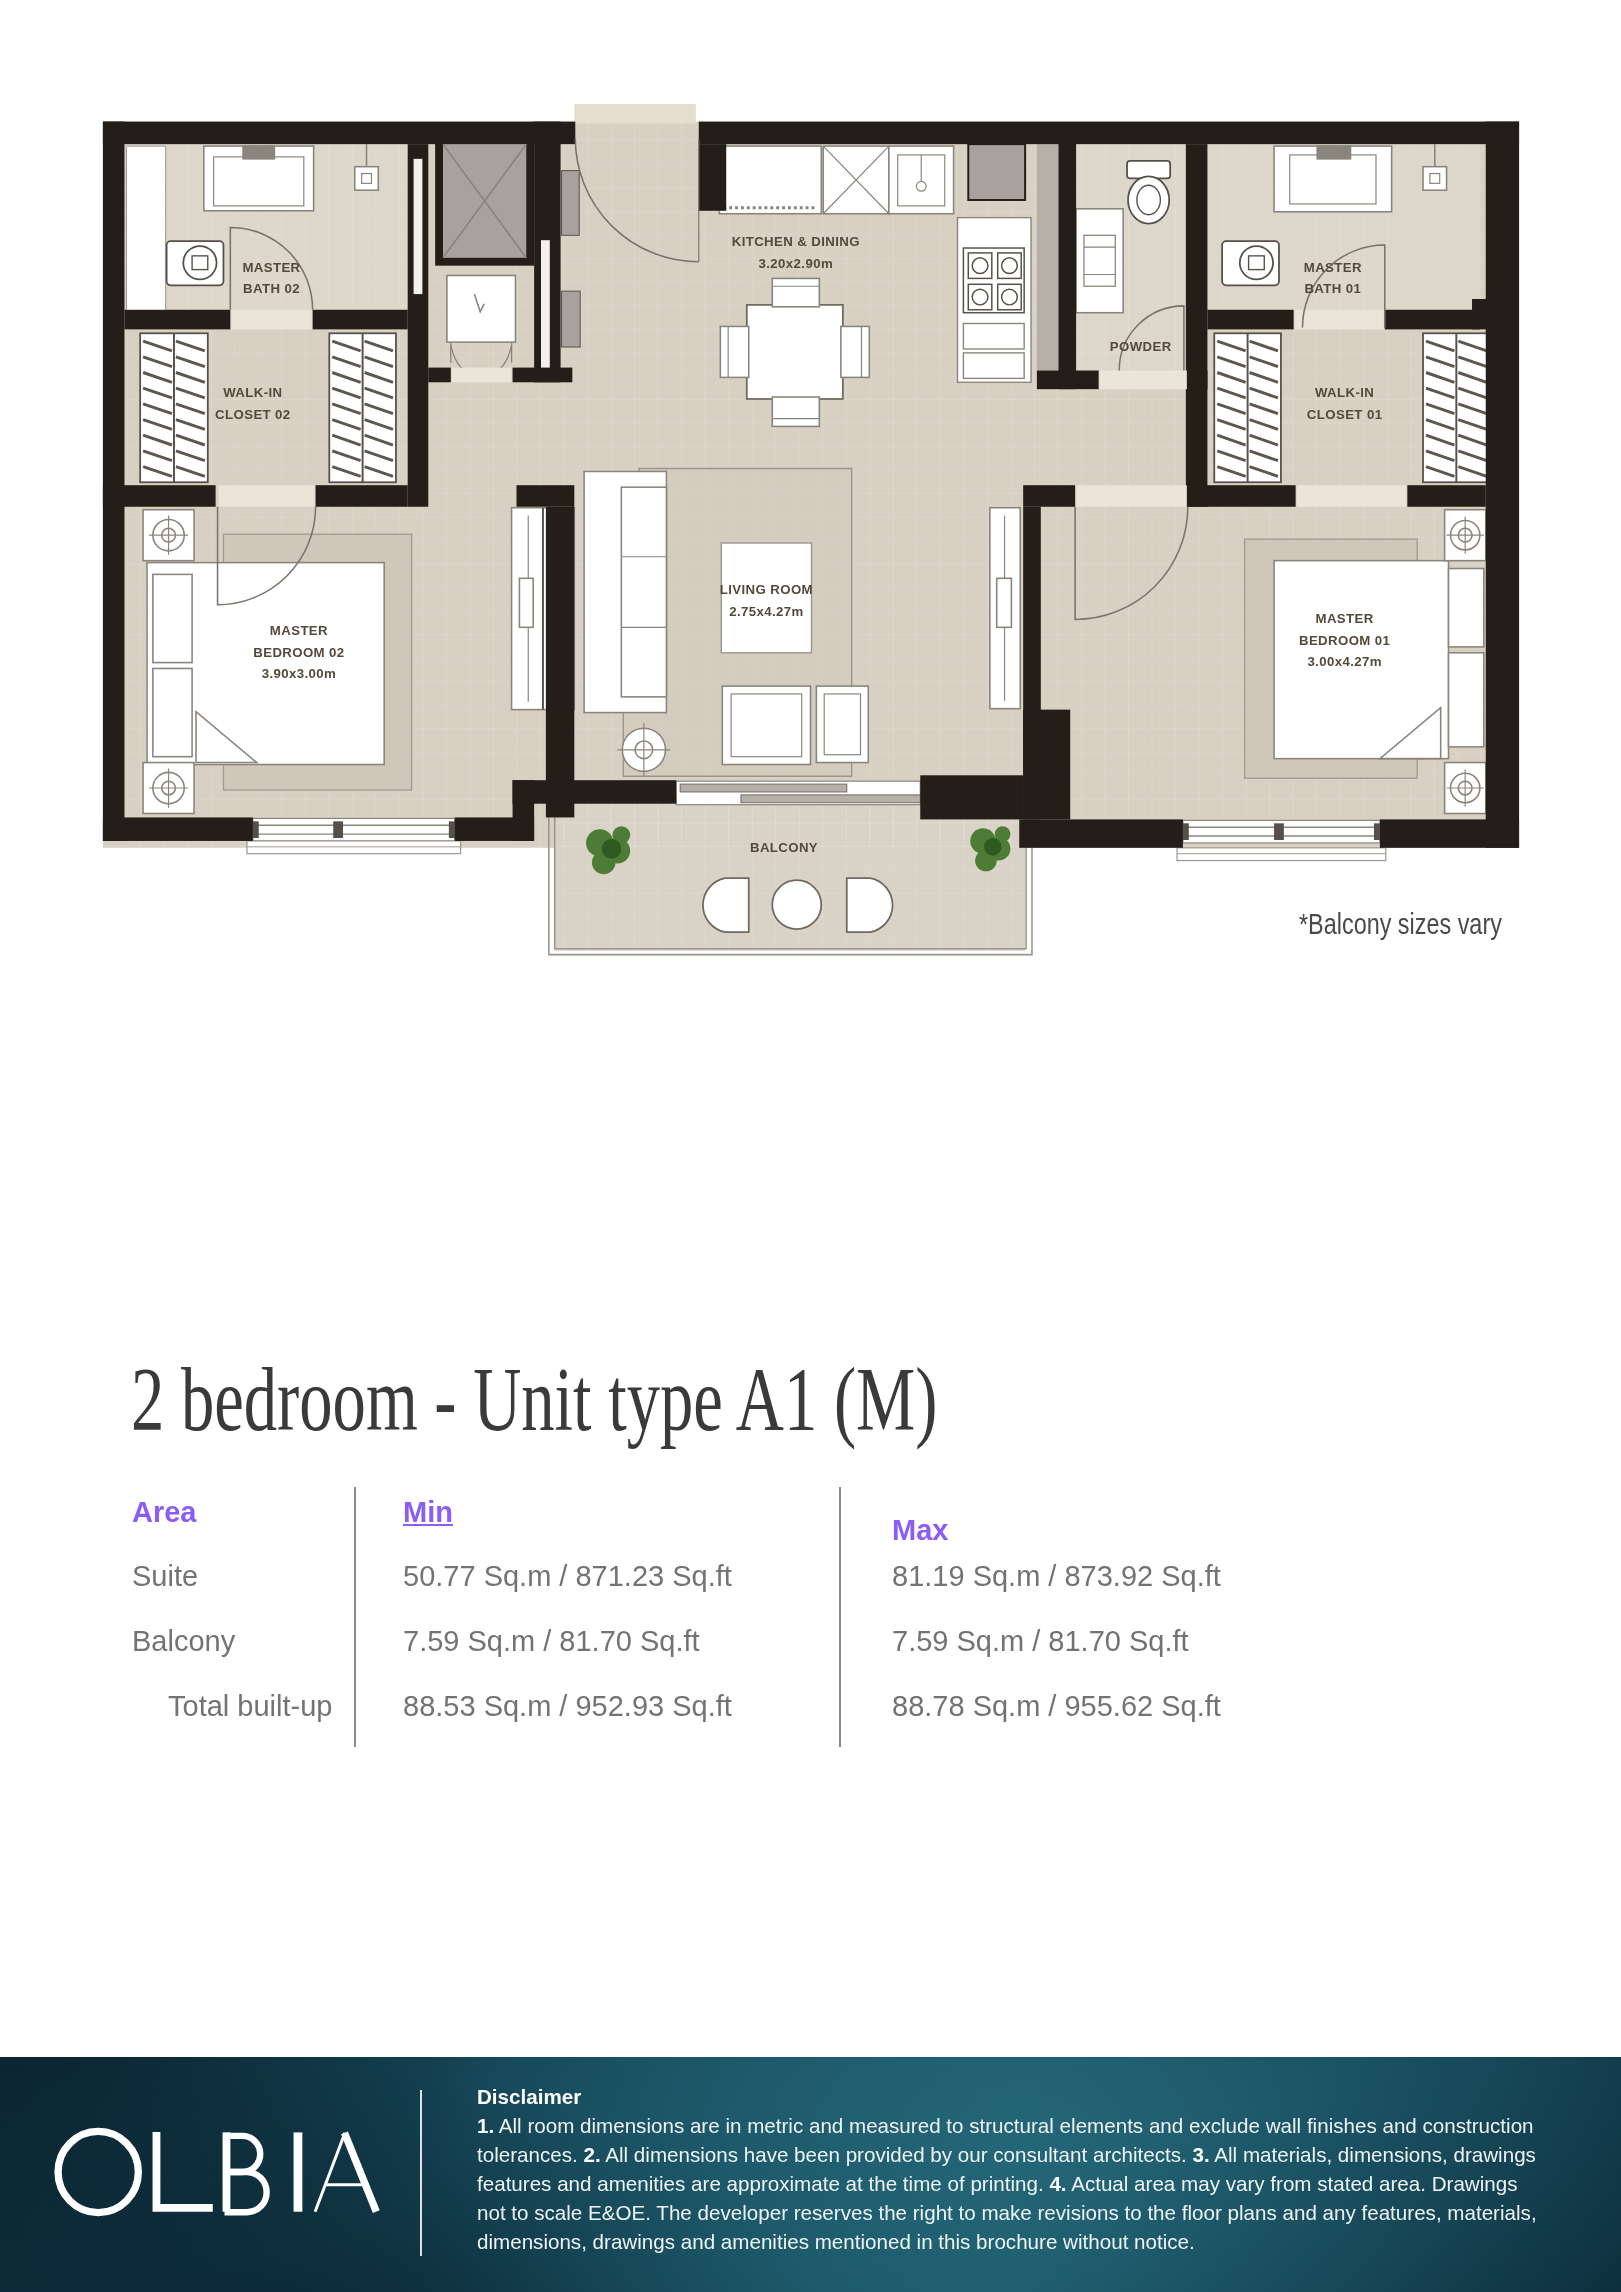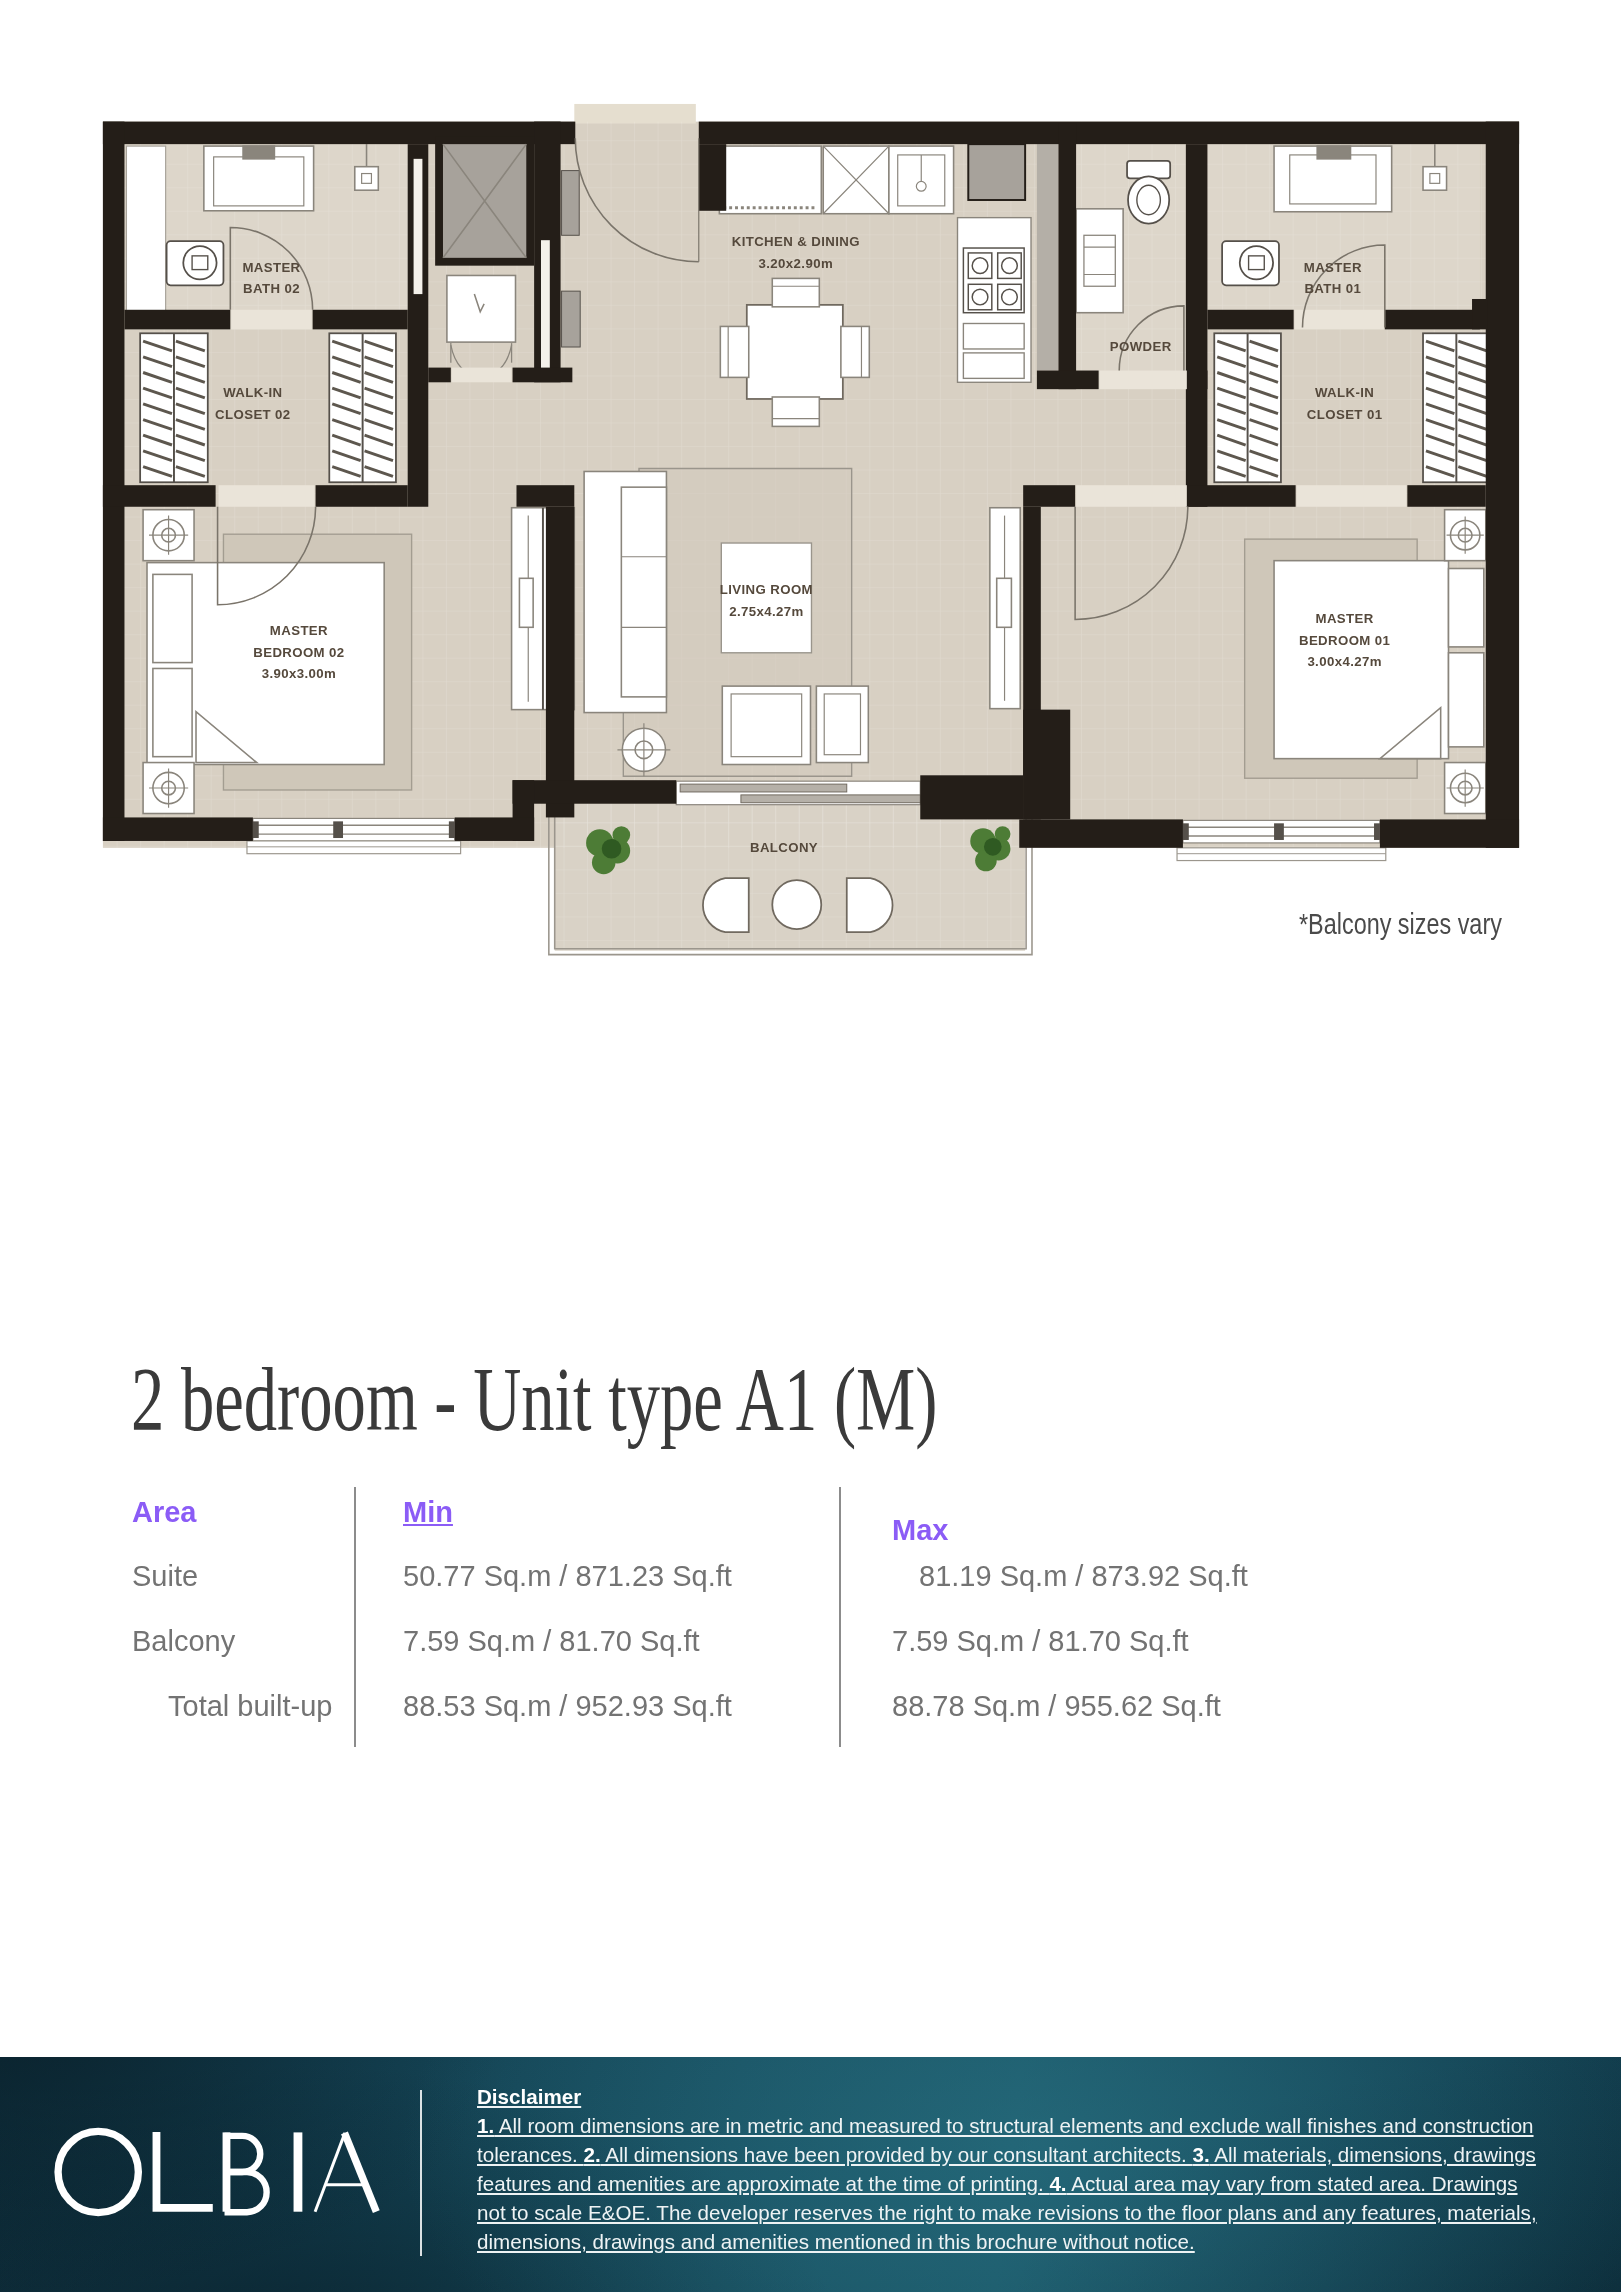--- a/index.html
+++ b/index.html
@@ -11,21 +11,21 @@
 .tt.b{font-weight:bold;color:#8b5cf6;}
 .vdiv{position:absolute;top:1487px;width:2px;height:260px;background:#8c8c8c;}
 #footer{position:absolute;left:0;top:2057px;width:1621px;height:235px;
  background:
   radial-gradient(980px 510px at 64% 38%, rgba(45,118,136,.5), rgba(45,118,136,0) 65%),
   radial-gradient(686px 372px at 2% -10%, rgba(7,26,35,.55), rgba(7,26,35,0) 70%),
   radial-gradient(784px 392px at 18% 120%, rgba(6,24,33,.6), rgba(6,24,33,0) 70%),
   radial-gradient(882px 392px at 100% 115%, rgba(8,30,40,.45), rgba(8,30,40,0) 70%),
   linear-gradient(97deg,#0f303e 0%,#133f50 20%,#185061 45%,#1a5767 62%,#154859 82%,#113b4b 100%);}
 #footline{position:absolute;left:420px;top:2090px;width:2px;height:166px;background:rgba(255,255,255,.85);}
-#disc{position:absolute;left:477px;top:2082px;width:1088px;font-size:20.6px;line-height:29px;color:#eef3f4;text-decoration:underline;}
+#disc{position:absolute;left:477px;top:2082px;width:1088px;font-size:20.6px;line-height:29px;color:#eef3f4;}
 #disc b{font-weight:bold;color:#fff;}
 </style>
 </head>
 <body>
 
 <svg id="plan" width="1621" height="1039" viewBox="0 0 1654 1060">
 <defs>
 <pattern id="hat" patternUnits="userSpaceOnUse" width="13" height="13" patternTransform="rotate(45)">
 <line x1="0" y1="0" x2="0" y2="13" stroke="#6d675e" stroke-width="2.2"></line>
 </pattern>
@@ -540,21 +540,21 @@
 
 <div id="balnote">*Balcony sizes vary</div>
 
 <div id="title">2 bedroom - Unit type A1 (M)</div>
 
 <div class="tt b" style="left:132px;top:1498px;">Area</div>
 <div class="tt b" style="left:403px;top:1498px;text-decoration:underline;">Min</div>
 <div class="tt b" style="left:892px;top:1516px;">Max</div>
 <div class="tt" style="left:132px;top:1562px;">Suite</div>
 <div class="tt" style="left:403px;top:1562px;">50.77 Sq.m / 871.23 Sq.ft</div>
-<div class="tt" style="left:892px;top:1562px;margin-left:27px;">81.19 Sq.m / 873.92 Sq.ft</div>
+<div class="tt" style="left:892px;top:1562px;">81.19 Sq.m / 873.92 Sq.ft</div>
 <div class="tt" style="left:132px;top:1627px;">Balcony</div>
 <div class="tt" style="left:403px;top:1627px;">7.59 Sq.m / 81.70 Sq.ft</div>
 <div class="tt" style="left:892px;top:1627px;">7.59 Sq.m / 81.70 Sq.ft</div>
 <div class="tt" style="left:132px;top:1692px;margin-left:36px;">Total built-up</div>
 <div class="tt" style="left:403px;top:1692px;">88.53 Sq.m / 952.93 Sq.ft</div>
 <div class="tt" style="left:892px;top:1692px;">88.78 Sq.m / 955.62 Sq.ft</div>
 <div class="vdiv" style="left:354px;"></div>
 <div class="vdiv" style="left:839px;"></div>
 
 <div id="footer"></div>

